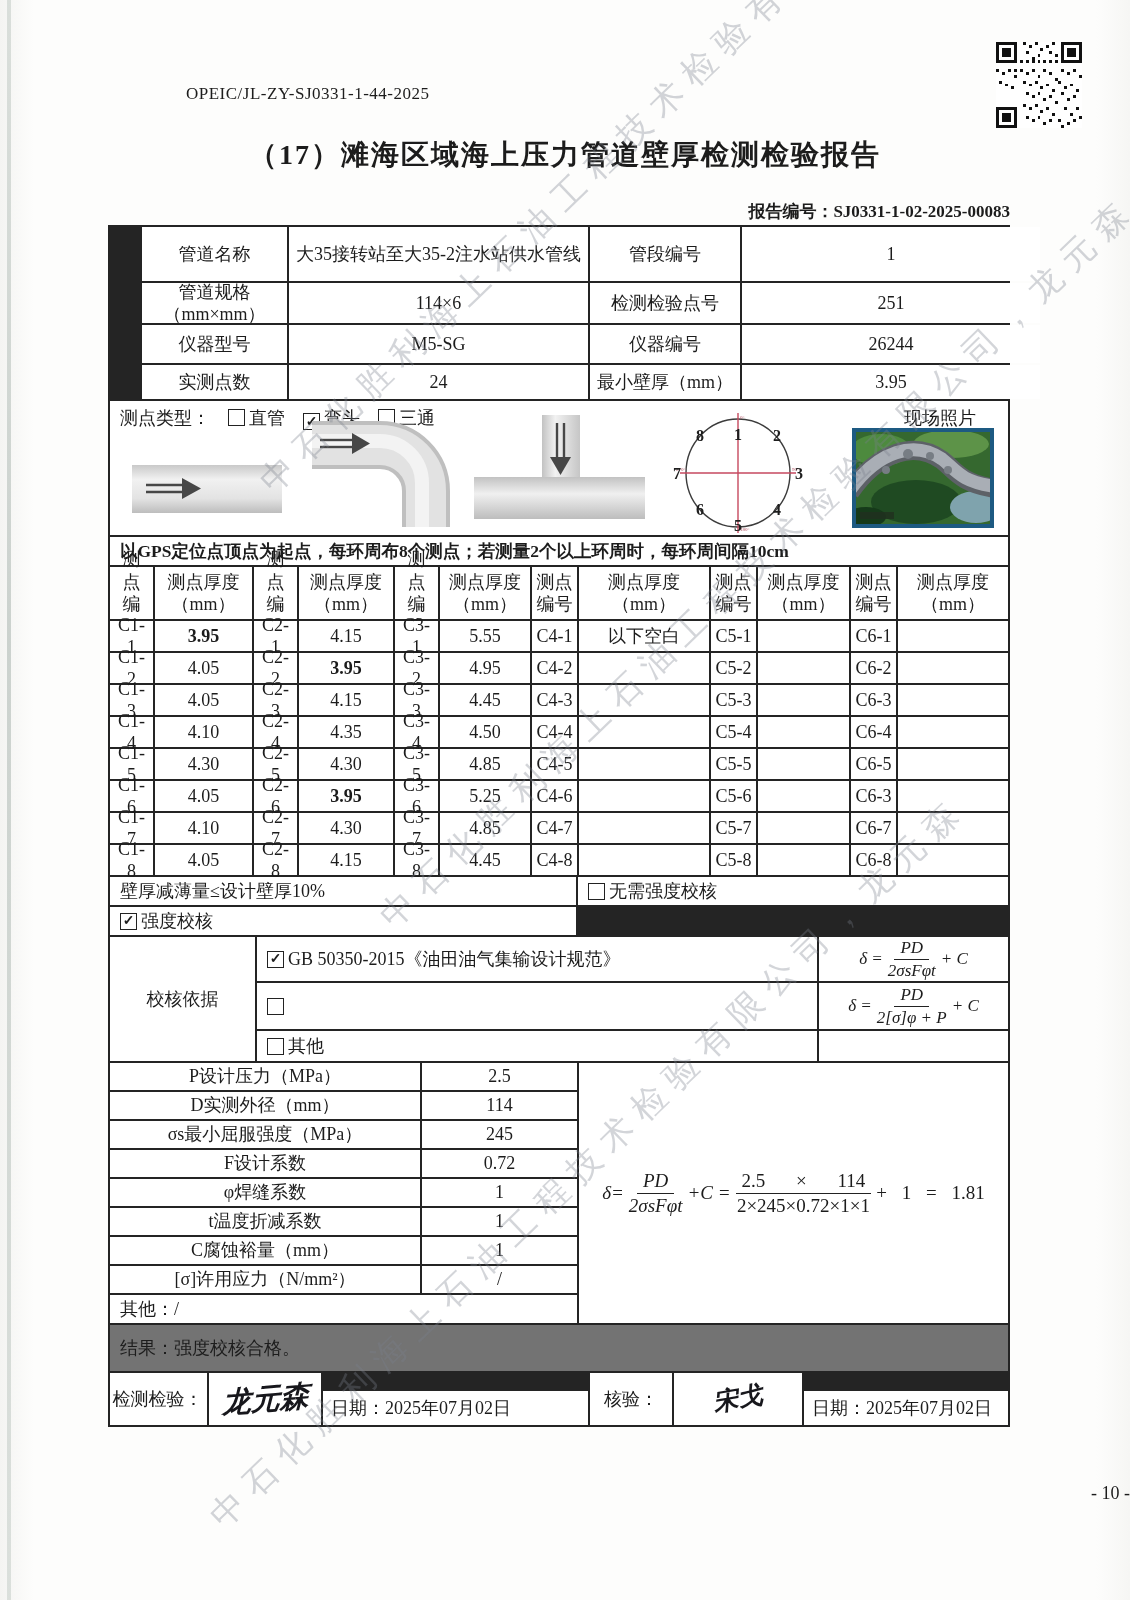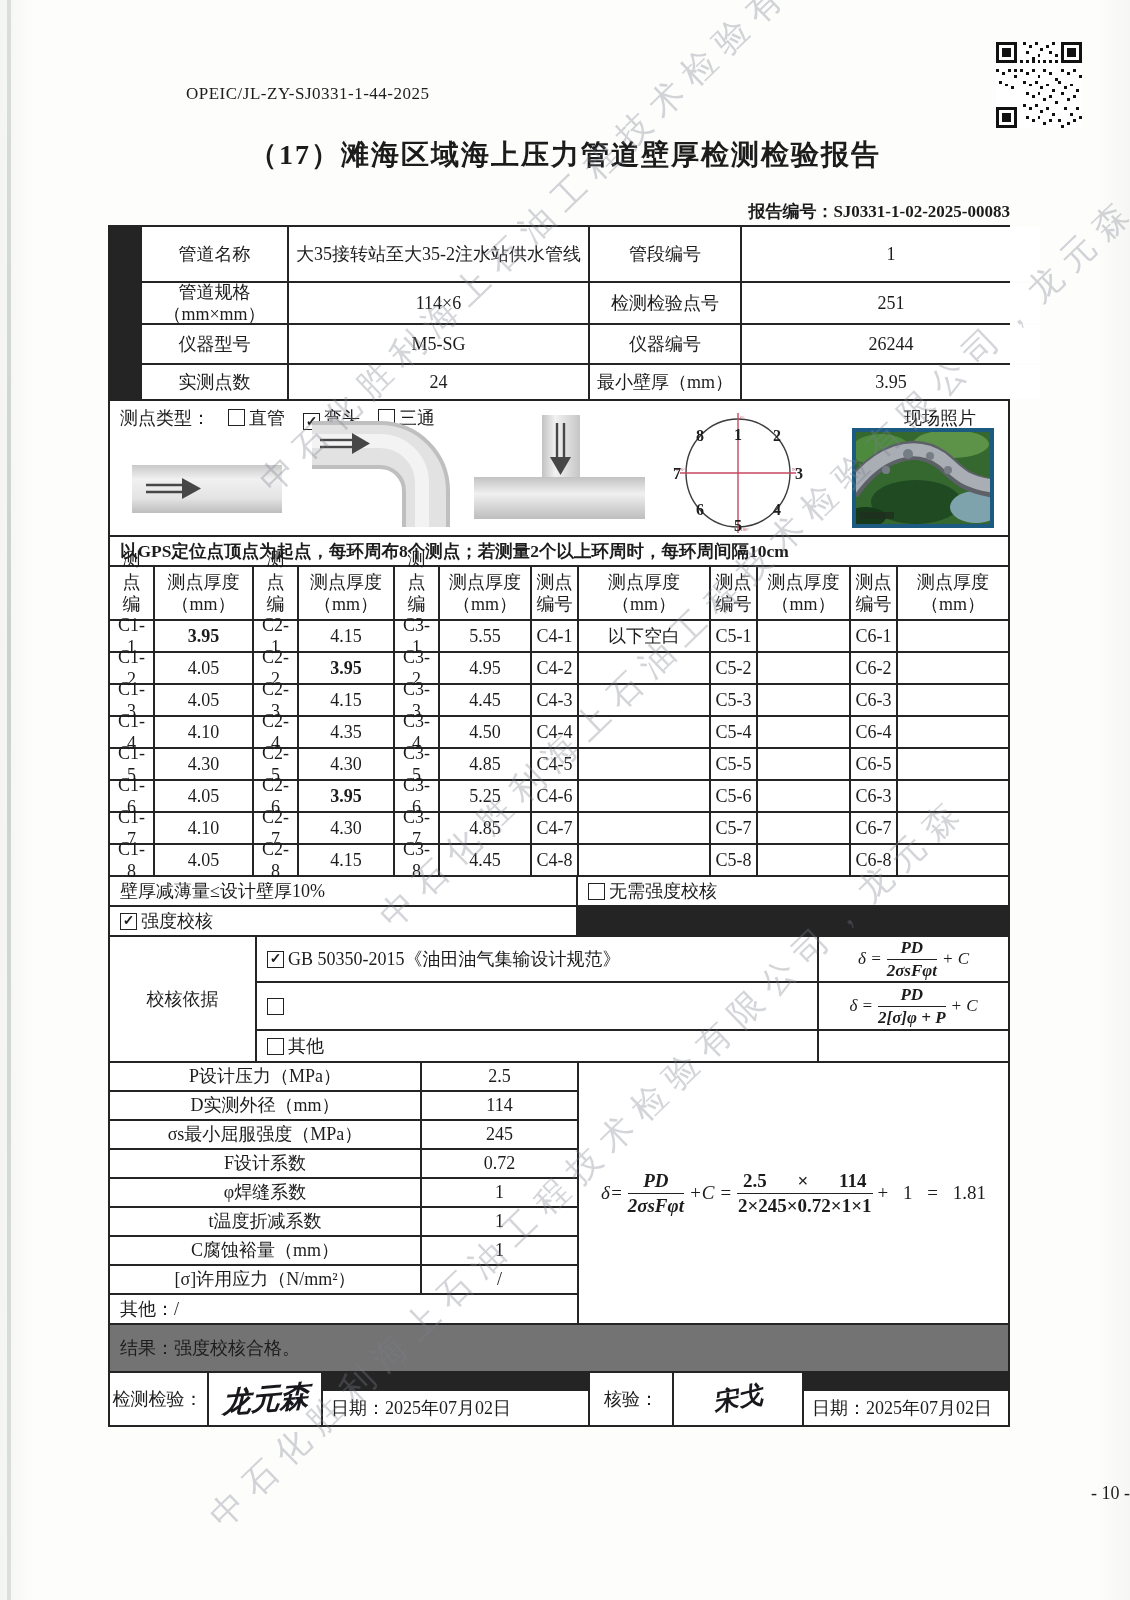--- a/index.html
+++ b/index.html
@@ -43,22 +43,22 @@
   .photo-label { position:absolute; right:32px; top:5px; font-size:18px; }
   .cb { display:inline-flex; width:17px; height:17px; border:1.6px solid #222;
         align-items:center; justify-content:center; font-size:14px; font-weight:bold;
         margin:0 4px 0 18px; vertical-align:-2px; background:#fff; }
   .cb:first-of-type { margin-left:8px; }
   .gps-note { background:#fff; height:28px; display:flex; align-items:center;
         font-weight:bold; font-size:17.5px; padding-left:10px; }
   .resultrow { background:#737373; height:46px; display:flex; align-items:center;
         font-size:18px; padding-left:10px; }
 
-  .frac { display:inline-flex; flex-direction:column; line-height:1.12;
-          font-style:italic; margin:0 5px; font-size:17px;font-weight:bold; }
+  .frac { display:inline-flex; flex-direction:column; align-items:center; line-height:1.12;
+          font-style:italic; margin:0 5px; font-size:17px; }
   .frac .num { border-bottom:1.5px solid #222; padding:0 6px 1px; }
   .frac .den { padding-top:1px; }
   .formula { font-style:italic; font-size:17px; }
   .calc-cell { font-size:19px; }
   .calc-cell .frac { font-size:19px; }
   .wide-sp { word-spacing:26px; }
 
   .sig { font-weight:bold; font-size:29px; transform:rotate(-5deg) skewX(-6deg);
          font-style:italic; color:#17171c; }
   .sig2 { font-size:25px; transform:rotate(-10deg); }

